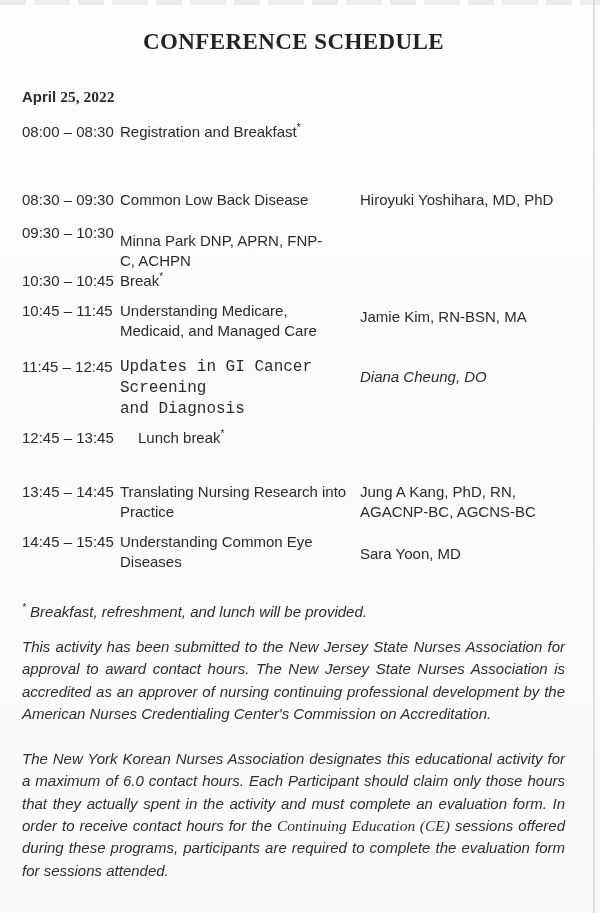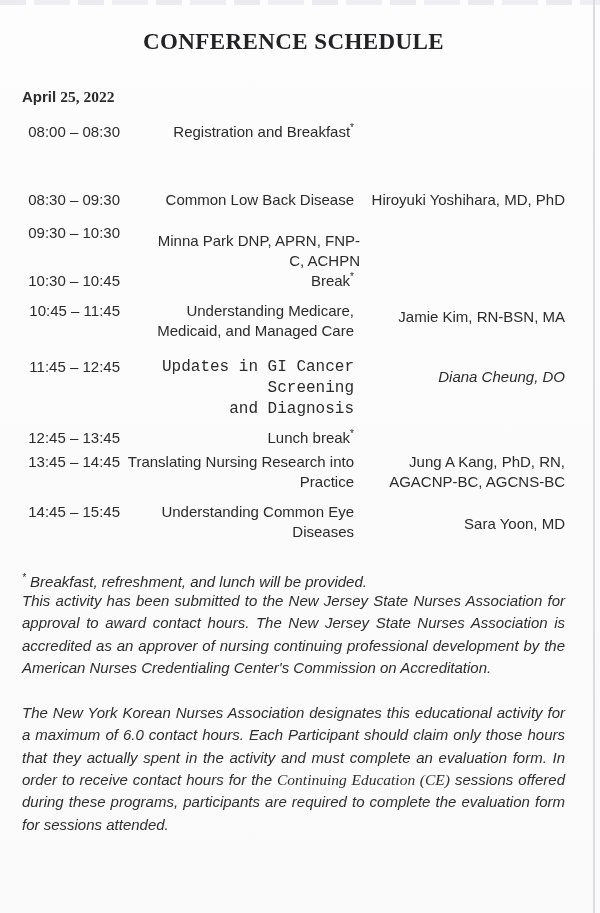--- a/index.html
+++ b/index.html
@@ -24,21 +24,21 @@
   }
   .page { padding: 0 35px 0 22px; position: relative; }
   .title {
     font-family: "Liberation Serif", serif;
     font-weight: bold; font-size: 23px; letter-spacing: .4px;
     text-align: center; margin-top: 29px;
     color: #232325;
   }
   .date-line { margin-top: 33px; font-size: 15px; font-weight: bold; }
   .date-serif { font-family: "Liberation Serif", serif; font-size: 15.5px; }
-  .schedule { margin-top: 16px; text-align: right; }
+  .schedule { margin-top: 16px; }
   .row {
     display: grid; grid-template-columns: 98px 240px 1fr;
     font-size: 15px; line-height: 20px;
     align-items: start;
   }
   .cell-topic { white-space: pre-line; padding-right: 6px; }
   .cell-speaker { white-space: pre-line; }
   .topic-serif .cell-topic {
     font-family: Liberation Mono, monospace; font-size: 16px; line-height: 21px;
   }
@@ -46,33 +46,33 @@
   
   .r1 { margin-bottom: 48px; }
   .r2 { margin-bottom: 13px; }
   .r3 { margin-bottom: 0; }
   .r3 .cell-speaker { padding-top: 8px; }
   .r4 { margin-bottom: 10px; }
   .r5 { margin-bottom: 16px; }
   .r5 .cell-speaker { padding-top: 6px; }
   .r6 { margin-bottom: 8px; }
   .r6 .cell-speaker { padding-top: 10px; font-style: italic; }
-  .r7 { margin-bottom: 4px; }
+  .r7 { margin-bottom: 34px; gap: 18px; }
   .r8 { margin-bottom: 10px; }
   .r9 { margin-bottom: 0; }
   .r9 .cell-speaker { padding-top: 12px; }
   .footnote {
     margin-top: 30px; font-style: italic; font-size: 15px;
   }
   .footnote sup { font-size: 10px; }
   .para {
     font-style: italic; font-size: 15px; line-height: 22.3px;
     text-align: justify; color: #2e2e30;
   }
-  .para-1 { }
+  .para-1 { margin-top: 16px; }
   .para-2 { margin-top: 23px; }
   .serif-phrase {
     font-family: "Liberation Serif", serif; font-size: 15.5px;
   }
 </style>
 </head>
 <body>
 
 <div class="scan-strip-top"></div>
 <div class="scan-seam-right"></div>

